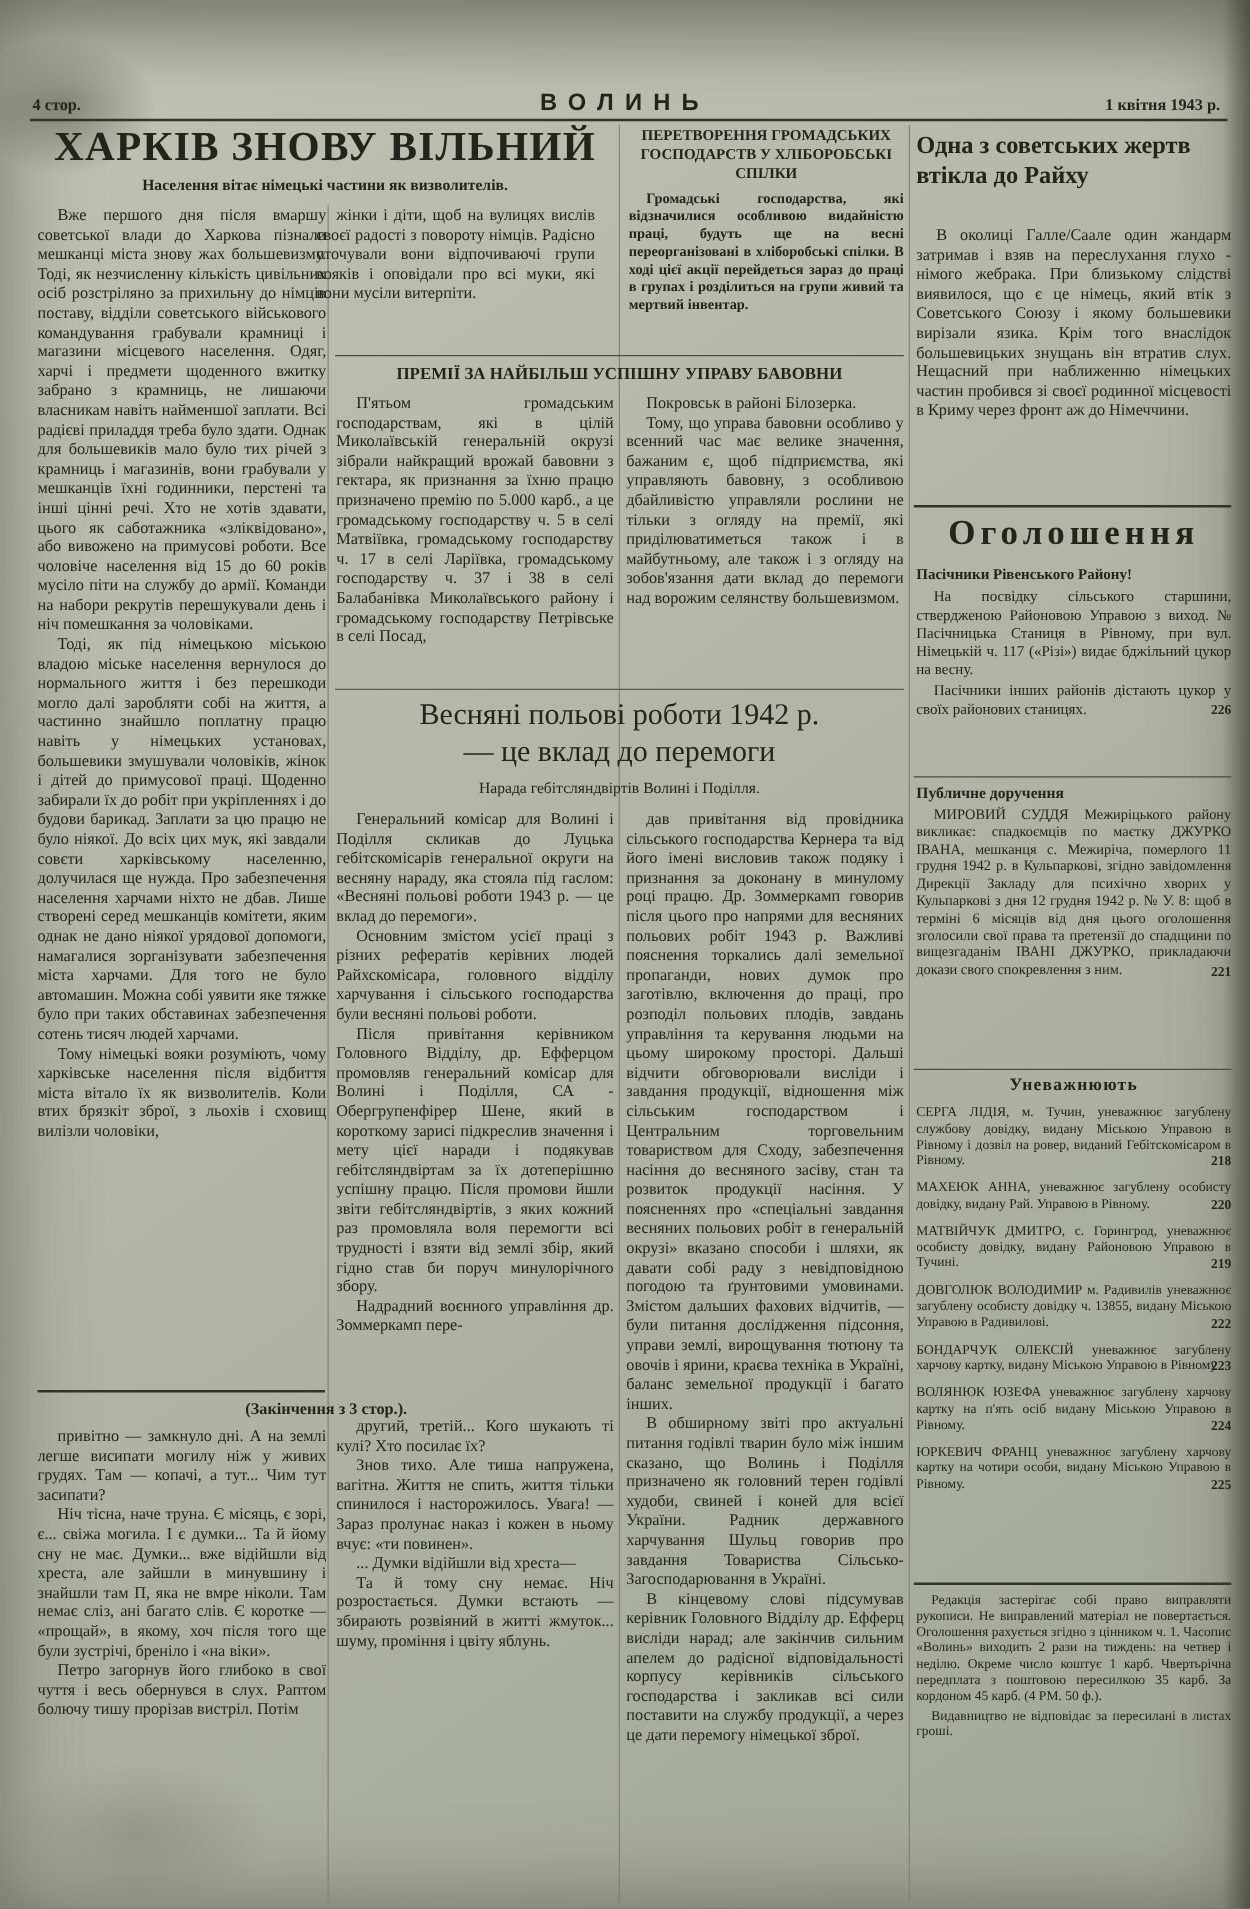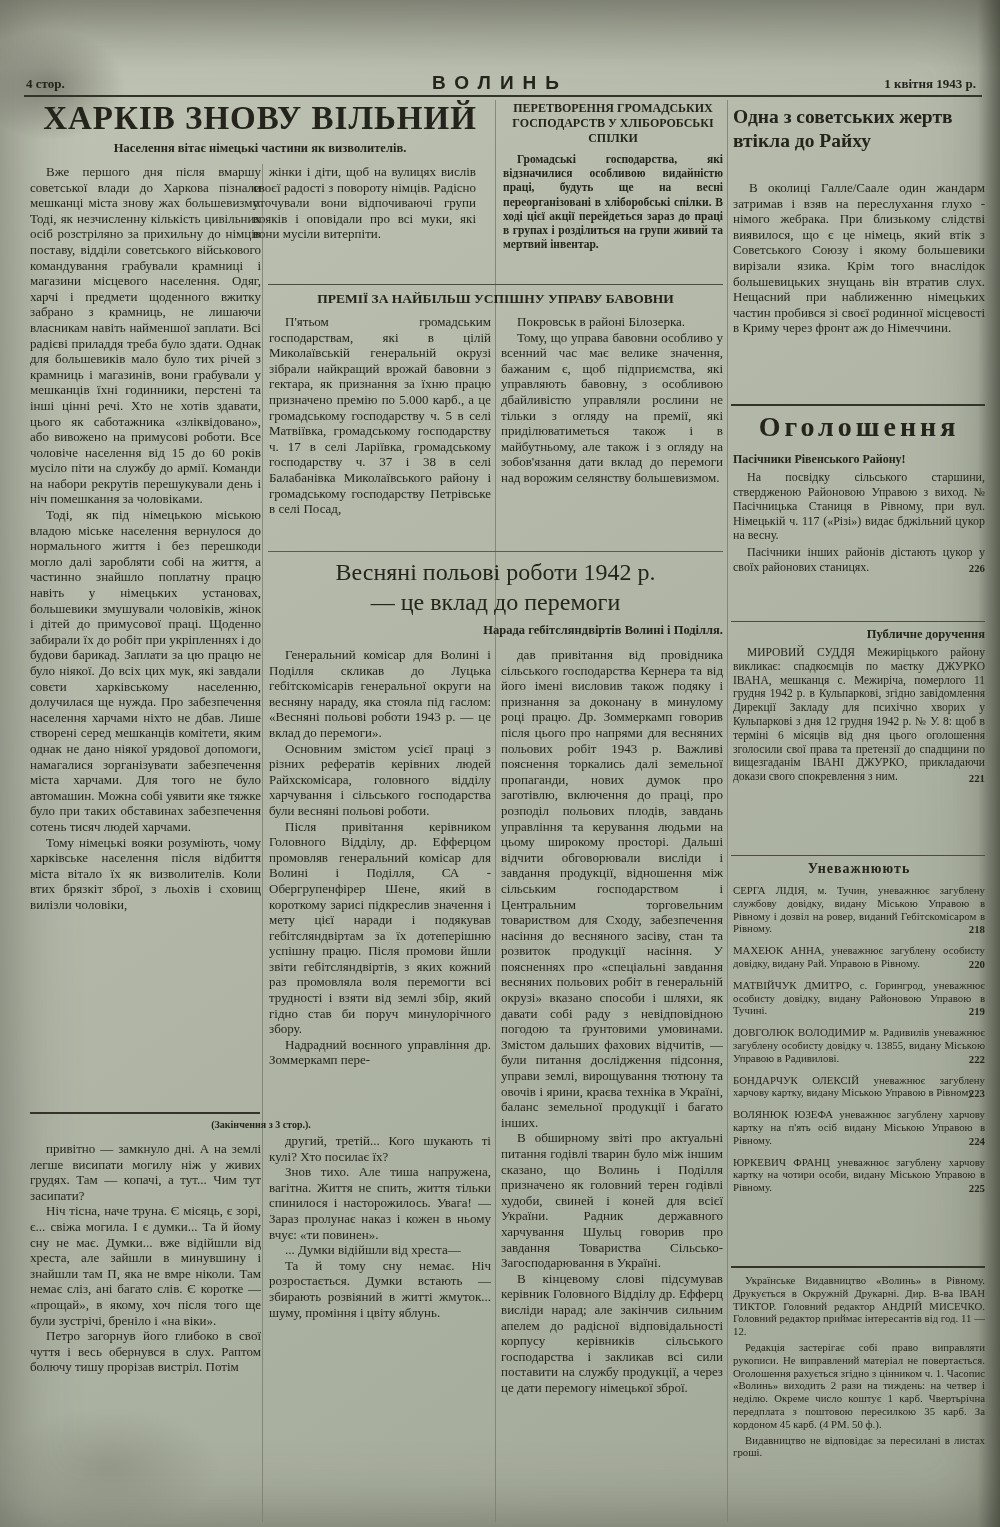--- a/index.html
+++ b/index.html
@@ -47,38 +47,38 @@
 
   .per-title{ left:503px; top:101px; width:220px; text-align:center; font-size:12px; line-height:15px; font-weight:bold; }
   .per-body{ left:503px; top:152px; width:220px; height:130px; overflow:hidden; }
   .per-body p{ font-size:11.5px; line-height:14.2px; font-weight:bold; text-align:justify; text-indent:14px; }
 
   .prem-title{ left:268px; top:291px; width:455px; text-align:center; font-size:13.5px; font-weight:bold; }
   .prem-c1{ left:269px; top:314px; width:222px; height:238px; overflow:hidden; }
   .prem-c2{ left:501px; top:314px; width:222px; height:238px; overflow:hidden; }
 
   .ves-title{ left:268px; top:557px; width:455px; text-align:center; font-size:24px; line-height:30px; }
-  .ves-sub{ left:268px; top:623px; width:455px; text-align:right; font-size:12.5px; font-weight:bold; }
+  .ves-sub{ left:268px; top:623px; width:455px; text-align:center; font-size:12.5px; font-weight:normal; }
   .ves-c1{ left:269px; top:647px; width:222px; height:458px; overflow:hidden; }
   .ves-c2{ left:501px; top:647px; width:222px; height:875px; overflow:hidden; }
 
-  .zak-title{ left:30px; top:1119px; width:462px; text-align:center; font-size:10px; font-weight:bold; }
+  .zak-title{ left:30px; top:1119px; width:462px; text-align:center; font-size:13px; font-weight:bold; }
   .zak-c1{ left:30px; top:1141px; width:231px; height:380px; overflow:hidden; }
   .zak-c2{ left:269px; top:1133px; width:222px; height:390px; overflow:hidden; }
 
   .zh-title{ left:733px; top:105px; width:252px; font-size:19.5px; line-height:23.5px; font-weight:bold; }
   .zh-body{ left:733px; top:180px; width:252px; height:222px; overflow:hidden; }
 
   .oh-title{ left:733px; top:411px; width:252px; text-align:center; font-size:28px; font-weight:bold; letter-spacing:4px; }
   .oh-block{ left:733px; top:452px; width:252px; height:166px; overflow:hidden; }
   .oh-sub{ font-size:12px; font-weight:bold; margin-bottom:3px; }
   .oh-block p{ font-size:12px; line-height:14.6px; text-align:justify; text-indent:14px; margin-top:2px; }
 
   .pub-block{ left:733px; top:627px; width:252px; height:226px; overflow:hidden; }
-  .pub-title{ text-align:right; font-size:12.5px; font-weight:bold; margin-bottom:4px; }
+  .pub-title{ text-align:left; font-size:12.5px; font-weight:bold; margin-bottom:4px; }
   .pub-block p{ font-size:11.5px; line-height:13.8px; text-align:justify; text-indent:14px; }
 
   .un-block{ left:733px; top:861px; width:252px; height:402px; overflow:hidden; }
   .un-title{ text-align:center; font-size:14px; font-weight:bold; letter-spacing:1px; margin-bottom:7px; }
   .un-item{ margin-bottom:9px; }
   .un-item p{ text-indent:0; margin:0; }
 
   .imprint{ left:733px; top:1274px; width:252px; height:248px; overflow:hidden; }
   .imprint p{ text-indent:12px; margin-bottom:3px; }
 </style>
@@ -209,18 +209,17 @@
     </div>
     <div class="un-item">
       <p class="sm">ЮРКЕВИЧ ФРАНЦ уневажнює загублену харчову картку на чотири особи, видану Міською Управою в Рівному.</p>
       <div class="num">225</div>
     </div>
   </div>
 
   <div class="abs rule rule-r4"></div>
 
   <div class="abs imprint">
-    <p class="sm">Українське Видавництво «Волинь» в Рівному. Друкується в Окружній Друкарні. Дир. В-ва ІВАН ТИКТОР. Головний редактор АНДРІЙ МИСЕЧКО. Головний редактор приймає інтересантів від год. 11 — 12.</p>
     <p class="sm">Редакція застерігає собі право виправляти рукописи. Не виправлений матеріал не повертається. Оголошення рахується згідно з цінником ч. 1. Часопис «Волинь» виходить 2 рази на тиждень: на четвер і неділю. Окреме число коштує 1 карб. Чвертьрічна передплата з поштовою пересилкою 35 карб. За кордоном 45 карб. (4 РМ. 50 ф.).</p>
     <p class="sm">Видавництво не відповідає за пересилані в листах гроші.</p>
   </div>
 
 </div>
 
 </body></html>

